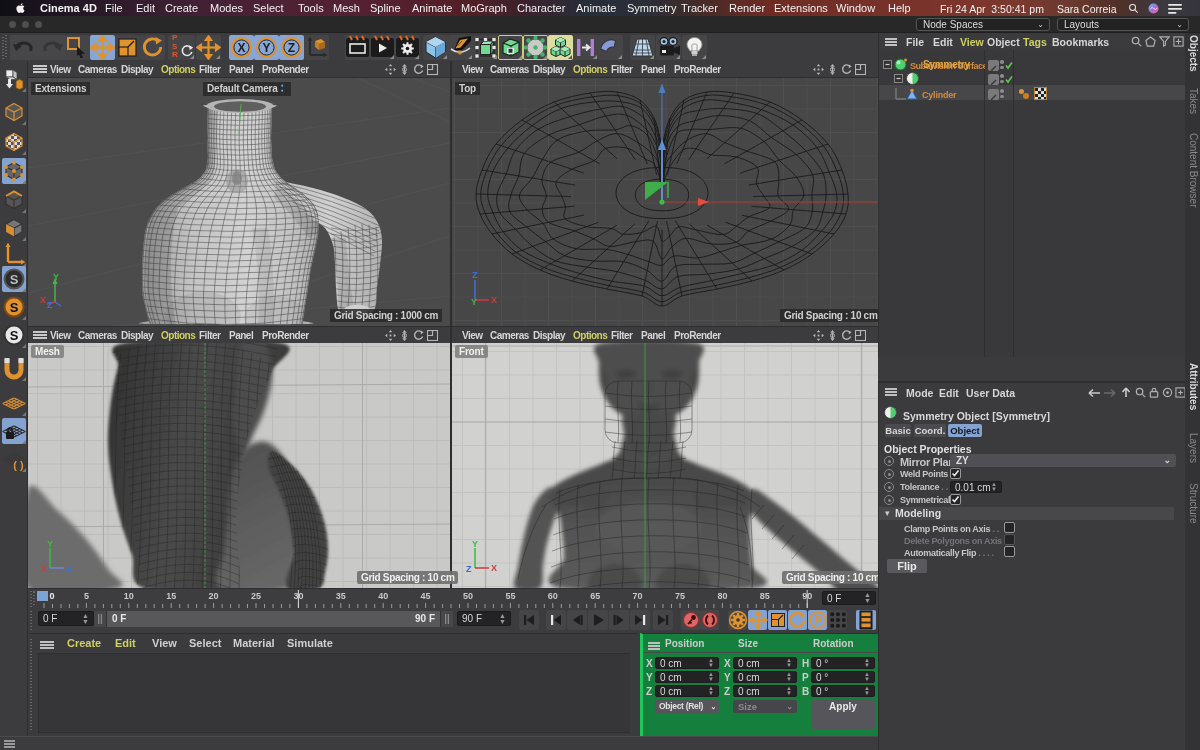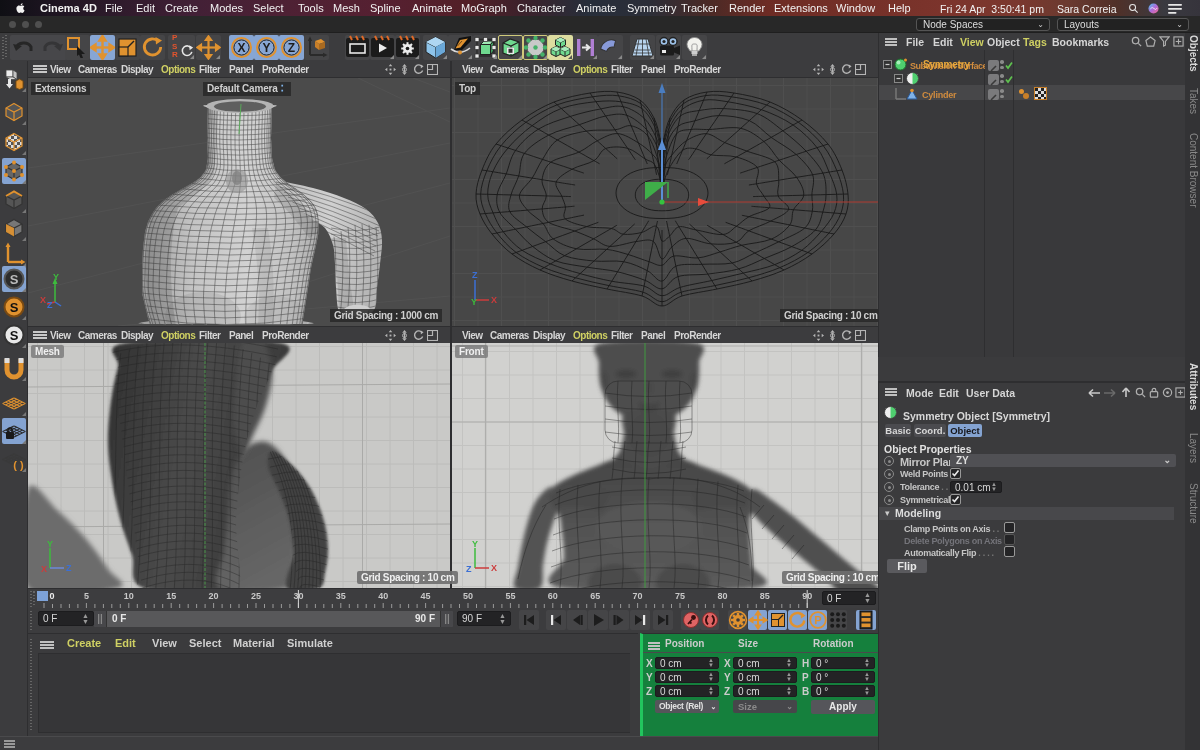--- a/index.html
+++ b/index.html
@@ -1362,21 +1362,21 @@
     <span class="abs b" style="left:159px;top:38px;font-size:10px;color:#ccc">P</span>
     <div class="field" style="left:168px;top:37px;width:64px;height:12px;">0 °<span class="spin" style="font-size:6px;line-height:5px;">▲<br>▼</span></div>
     <span class="abs b" style="left:3px;top:52px;font-size:10px;color:#ccc">Z</span>
     <div class="field" style="left:12px;top:51px;width:64px;height:12px;">0 cm<span class="spin" style="font-size:6px;line-height:5px;">▲<br>▼</span></div>
     <span class="abs b" style="left:81px;top:52px;font-size:10px;color:#ccc">Z</span>
     <div class="field" style="left:90px;top:51px;width:64px;height:12px;">0 cm<span class="spin" style="font-size:6px;line-height:5px;">▲<br>▼</span></div>
     <span class="abs b" style="left:159px;top:52px;font-size:10px;color:#ccc">B</span>
     <div class="field" style="left:168px;top:51px;width:64px;height:12px;">0 °<span class="spin" style="font-size:6px;line-height:5px;">▲<br>▼</span></div>
     <div class="abs" style="left:12px;top:66px;width:64px;height:13px;background:#55555a;border-radius:2px;color:#e0e0e0;font-size:8.5px;font-weight:bold;line-height:13px;padding-left:4px;letter-spacing:-0.3px;">Object (Rel)<span style="position:absolute;right:3px;font-size:7px;">⌄</span></div>
     <div class="abs" style="left:90px;top:66px;width:64px;height:13px;background:#46464a;border-radius:2px;color:#8a8a8a;font-size:9.5px;font-weight:bold;line-height:13px;padding-left:5px;">Size<span style="position:absolute;right:4px;font-size:8px;">⌄</span></div>
-    <div class="abs" style="left:168px;top:66px;width:64px;height:14px;background:#55555a;border-radius:2px;color:#e8e8e8;font-size:10px;font-weight:bold;line-height:13px;text-align:center;">Apply</div>
+    <div class="abs" style="left:168px;top:66px;width:64px;height:29px;background:#55555a;border-radius:2px;color:#e8e8e8;font-size:10px;font-weight:bold;line-height:13px;text-align:center;">Apply</div>
   </div>
 <div class="abs" style="left:0;top:736px;width:1200px;height:14px;background:#3c3c3e;border-top:1px solid #4a4a4c;">
     <div class="abs" style="left:4px;top:3px;width:11px;height:7.5px">
       <div style="position:absolute;left:0;top:0px;width:11px;height:1.5px;background:#999"></div>
       <div style="position:absolute;left:0;top:3px;width:11px;height:1.5px;background:#999"></div>
       <div style="position:absolute;left:0;top:6px;width:11px;height:1.5px;background:#999"></div>
     </div>
   </div>
 <div class="abs" style="left:878px;top:33px;width:307px;height:324px;background:#3b3b3d;border-left:1px solid #2e2e30;">
     <div class="abs" style="left:6px;top:5px;width:12px;height:8px">

